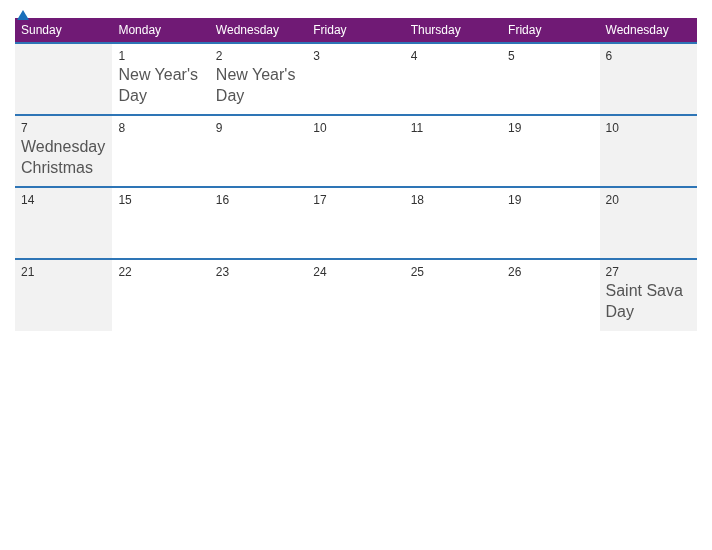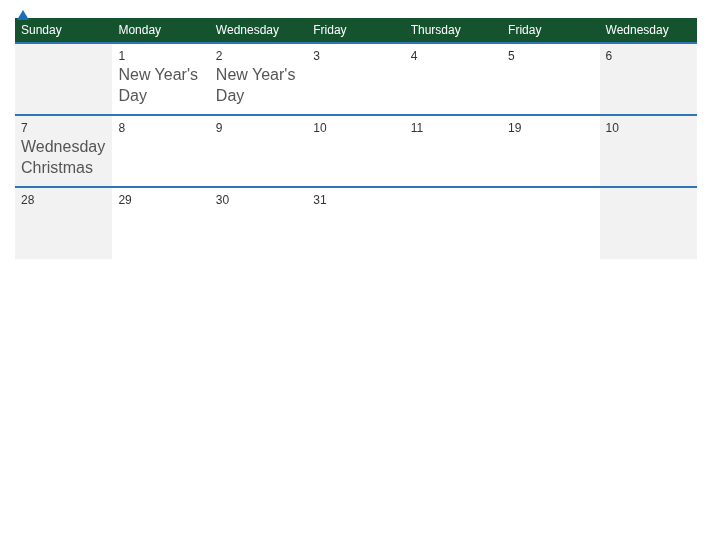--- a/index.html
+++ b/index.html
@@ -69,21 +69,21 @@
       top: 8px;
       font-size: 14px;
       color: #555;
     }
     table {
       width: 100%;
       border-collapse: collapse;
       table-layout: fixed;
     }
     thead tr th {
-      background-color: #14532d;
+      background-color: #701a75;
       color: #fff;
       font-size: 12px;
       font-weight: normal;
       padding: 5px 6px;
       text-align: left;
       border: none;
     }
     tbody tr {
       border-top: 2px solid #2e75b6;
     }
@@ -185,30 +185,60 @@
           </td>
           <td>
             <span class="day-num">19</span>
           </td>
           <td>
             <span class="day-num">10</span>
           </td>
         </tr>
         <tr>
           <td>
-            <span class="day-num">28</span>
-          </td>
-          <td>
-            <span class="day-num">29</span>
-          </td>
-          <td>
-            <span class="day-num">30</span>
-          </td>
-          <td>
-            <span class="day-num">31</span>
-          </td>
-          <td></td>
-          <td></td>
-          <td></td>
+            <span class="day-num">14</span>
+          </td>
+          <td>
+            <span class="day-num">15</span>
+          </td>
+          <td>
+            <span class="day-num">16</span>
+          </td>
+          <td>
+            <span class="day-num">17</span>
+          </td>
+          <td>
+            <span class="day-num">18</span>
+          </td>
+          <td>
+            <span class="day-num">19</span>
+          </td>
+          <td>
+            <span class="day-num">20</span>
+          </td>
+        </tr>
+        <tr>
+          <td>
+            <span class="day-num">21</span>
+          </td>
+          <td>
+            <span class="day-num">22</span>
+          </td>
+          <td>
+            <span class="day-num">23</span>
+          </td>
+          <td>
+            <span class="day-num">24</span>
+          </td>
+          <td>
+            <span class="day-num">25</span>
+          </td>
+          <td>
+            <span class="day-num">26</span>
+          </td>
+          <td>
+            <span class="day-num">27</span>
+            <span class="holiday">Saint Sava Day</span>
+          </td>
         </tr>
       </tbody>
   </table>
 </div>
 
 </body></html>

